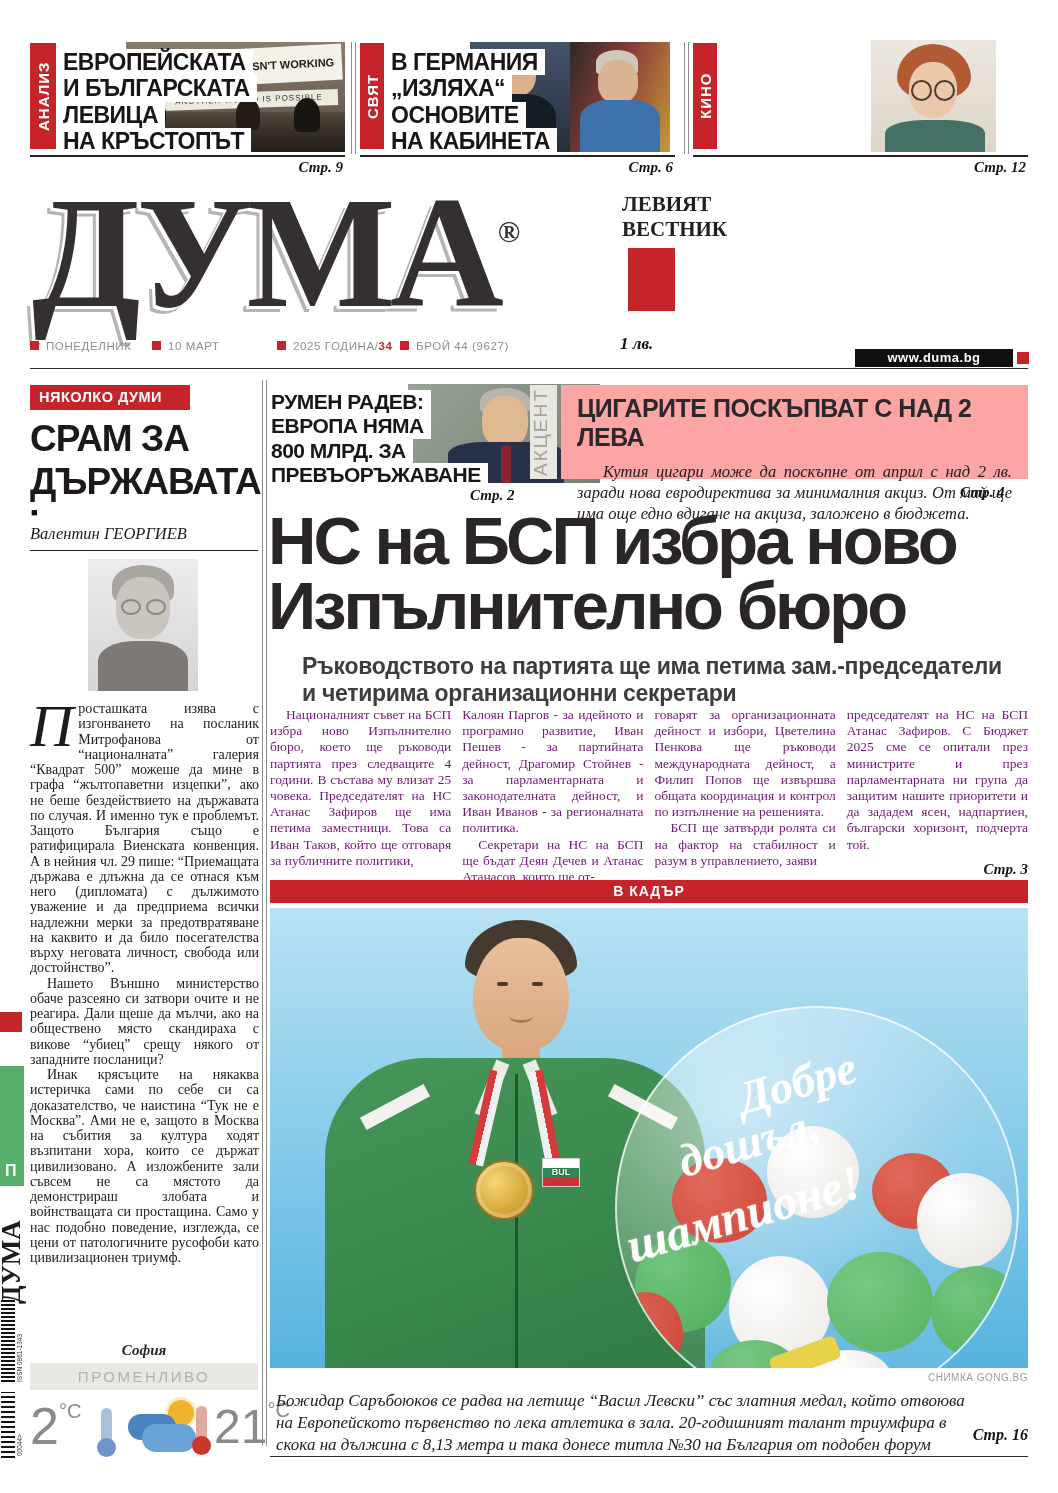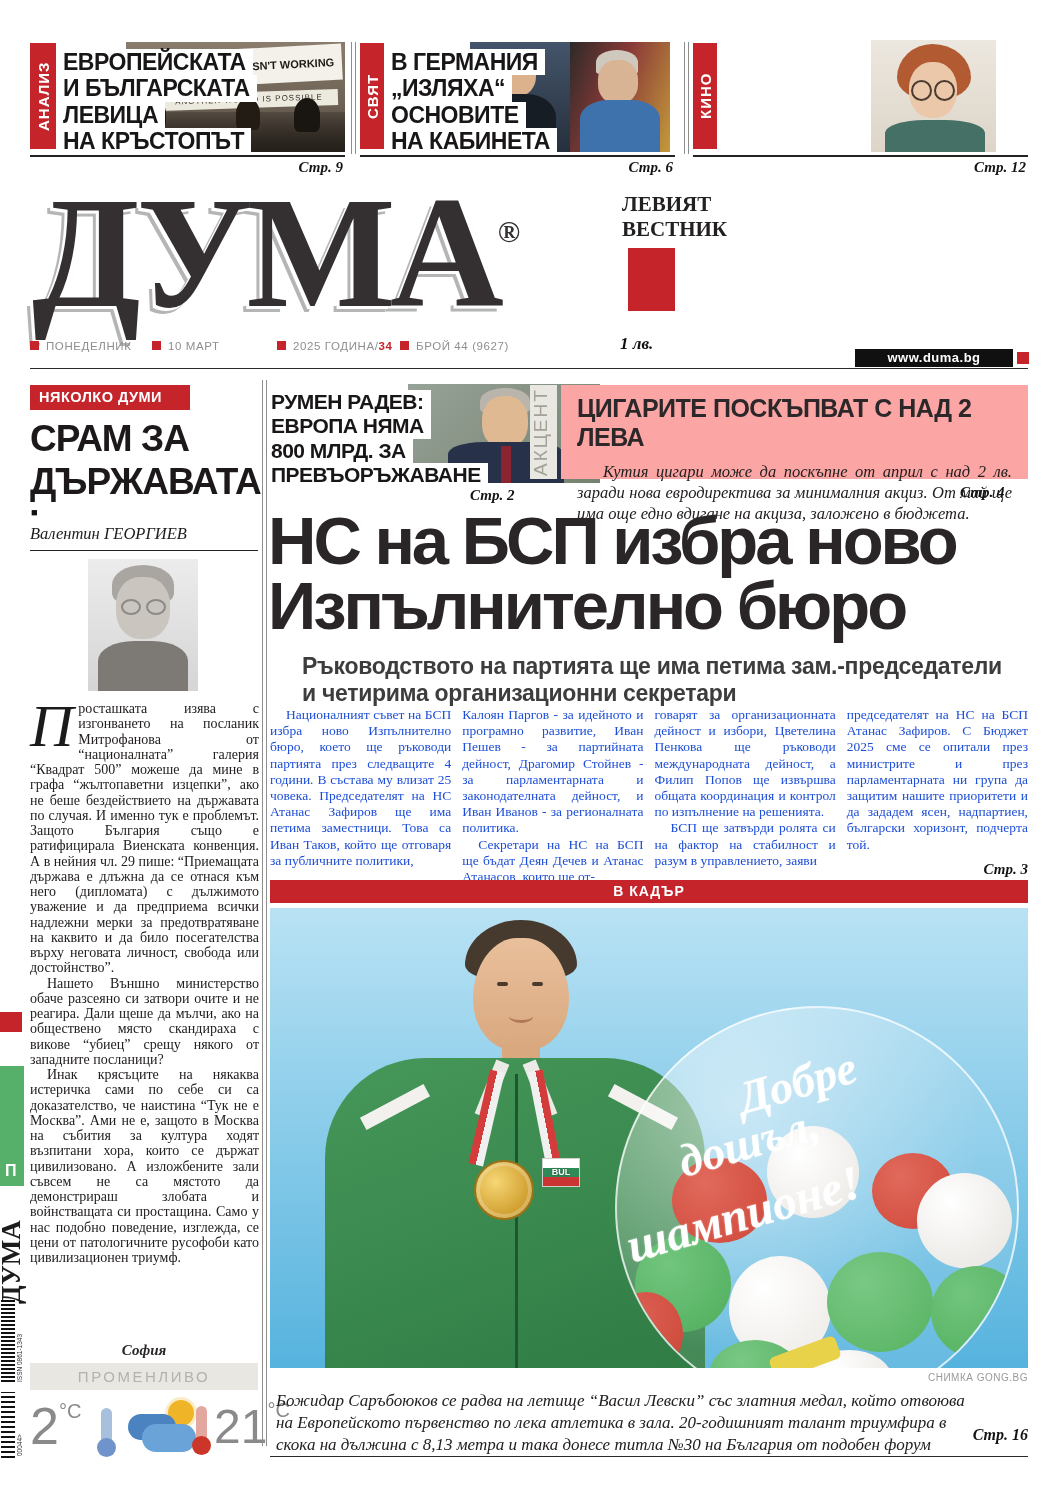--- a/index.html
+++ b/index.html
@@ -29,21 +29,21 @@
   .honey-title div{font-family:"Liberation Sans",sans-serif;font-weight:bold;font-size:19.5px;
        line-height:1.2;letter-spacing:-0.5px;color:#1a1718;}
   .optitle{font-family:"Liberation Sans",sans-serif;font-weight:bold;font-size:37px;line-height:1.17;
        letter-spacing:-1px;color:#1d191a;}
   .opbody p{margin:0;font-size:14px;line-height:1.09;text-align:justify;color:#23201f;}
   .opbody p.ind{text-indent:17px;}
   .dropcap{float:left;font-family:"Liberation Serif",serif;font-style:italic;font-size:60px;
        line-height:0.78;padding:2px 5px 0 0;color:#1d1a1a;}
   .mcols{display:flex;gap:11px;}
   .mcols .col{flex:1;}
-  .mcols p{margin:0;font-size:13.5px;line-height:1.2;text-align:justify;color:#1d4ed8;}
+  .mcols p{margin:0;font-size:13.5px;line-height:1.2;text-align:justify;color:#701a75;}
   .mcols p.ind{text-indent:16px;}
   .bigtitle{font-family:"Liberation Sans",sans-serif;font-weight:bold;font-size:67px;line-height:0.97;
        letter-spacing:-3px;color:#2a2527;}
   .subtitle{font-family:"Liberation Sans",sans-serif;font-weight:bold;font-size:23px;line-height:1.18;
        letter-spacing:-0.3px;color:#3d3d3d;}
   .akc-title{font-family:"Liberation Sans",sans-serif;font-weight:bold;font-size:25px;
        letter-spacing:-0.5px;color:#2c282a;}
   .akc-text{font-style:italic;font-size:16.5px;line-height:1.26;color:#23201f;text-indent:26px;
        text-align:justify;}
   .kadr{color:#fff;font-family:"Liberation Sans",sans-serif;font-weight:bold;font-size:14px;

